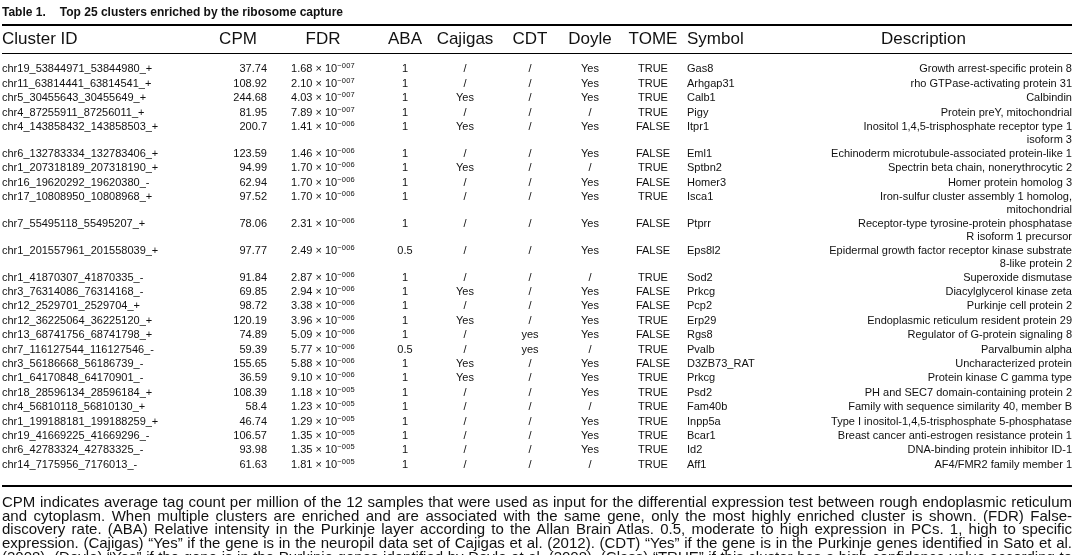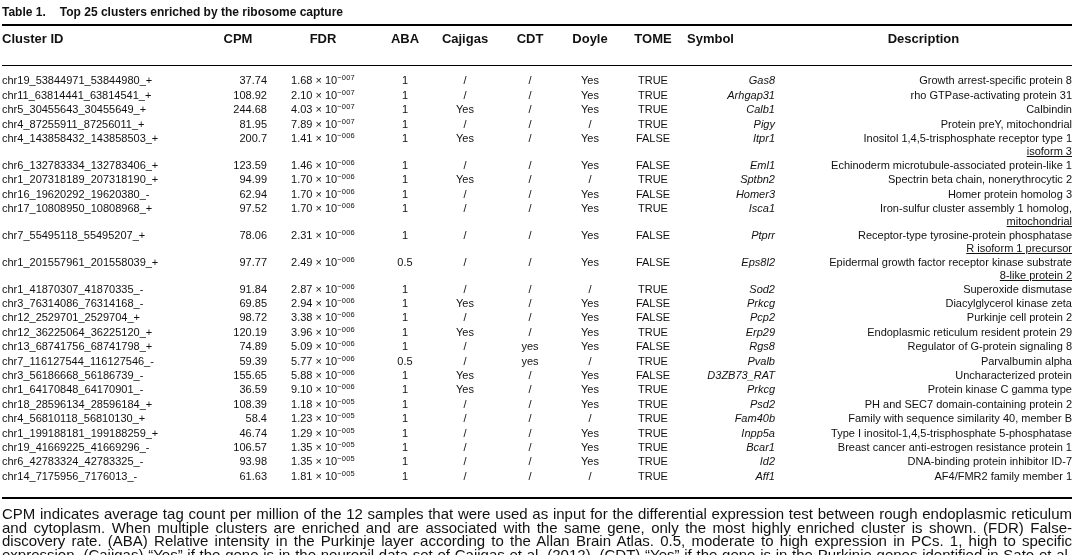--- a/index.html
+++ b/index.html
@@ -28,51 +28,51 @@
   
   table.data {
     width: 100%;
     border-collapse: collapse;
     table-layout: fixed;
     border-bottom: 2px solid #000;
     font-size: 11px;
     line-height: 13.4px;
   }
   table.data thead th {
-    font-weight: bold;
-    font-size: 13px;
-    padding: 6px 0 20px 0;
+    font-weight: normal;
+    font-size: 17px;
+    padding: 6px 0 8px 0;
     border-bottom: 1.5px solid #000;
     vertical-align: middle;
   }
   table.data td {
     vertical-align: top;
     padding: 0;
   }
   tbody tr:first-child td { padding-top: 8px; }
   tbody tr:last-child td { padding-bottom: 13px; margin-top: 34px; }
 
   th.h-left  { text-align: left; }
   th.h-center{ text-align: center; }
 
   td.c-cluster { text-align: left; }
   td.c-cpm     { text-align: right; padding-right: 10px; }
   td.c-fdr     { text-align: center; }
   td.c-center  { text-align: center; }
-  td.c-symbol  { text-align: right; font-style: italic; }
+  td.c-symbol  { text-align: left; }
   td.c-desc    { text-align: right; }
 
   td.c-fdr sup {
     font-size: 7.5px;
     vertical-align: baseline;
     position: relative;
     top: -4px;
     letter-spacing: 0.2px;
   }
-  td.c-desc .cont { display: inline-block; padding-left: 15px; text-decoration: underline; }
+  td.c-desc .cont { display: inline-block; padding-left: 15px; }
 
   
   .footnote {
     margin-top: 8px;
     font-size: 15px;
     line-height: 13.6px;
     text-align: justify;
     padding-bottom: 6px;
   }
 </style>
@@ -392,21 +392,21 @@
         <tr>
           <td class="c-cluster">chr6_42783324_42783325_-</td>
           <td class="c-cpm">93.98</td>
           <td class="c-fdr"><span>1.35 × 10</span><sup>−005</sup></td>
           <td class="c-center">1</td>
           <td class="c-center">/</td>
           <td class="c-center">/</td>
           <td class="c-center">Yes</td>
           <td class="c-center">TRUE</td>
           <td class="c-symbol">Id2</td>
-          <td class="c-desc">DNA-binding protein inhibitor ID-7</td>
+          <td class="c-desc">DNA-binding protein inhibitor ID-1</td>
         </tr>
         <tr>
           <td class="c-cluster">chr14_7175956_7176013_-</td>
           <td class="c-cpm">61.63</td>
           <td class="c-fdr"><span>1.81 × 10</span><sup>−005</sup></td>
           <td class="c-center">1</td>
           <td class="c-center">/</td>
           <td class="c-center">/</td>
           <td class="c-center">/</td>
           <td class="c-center">TRUE</td>

